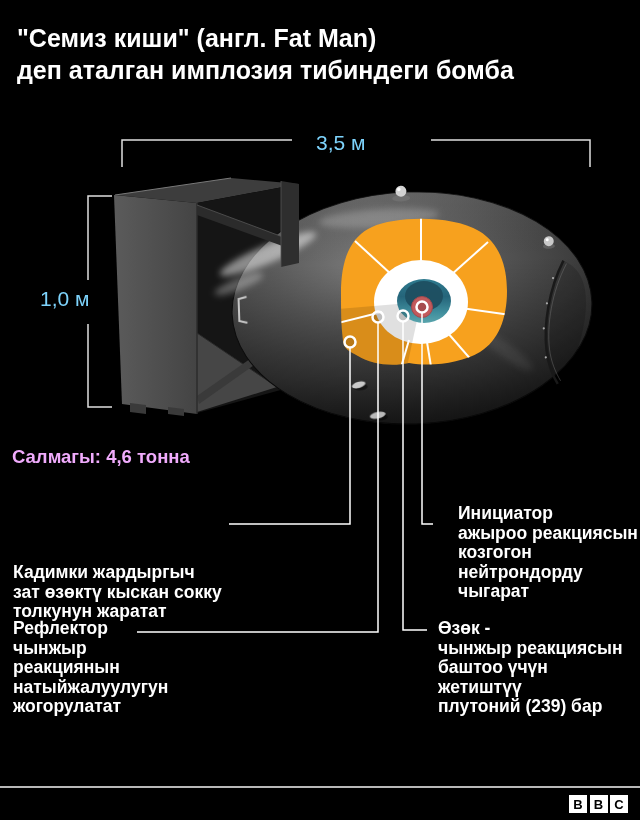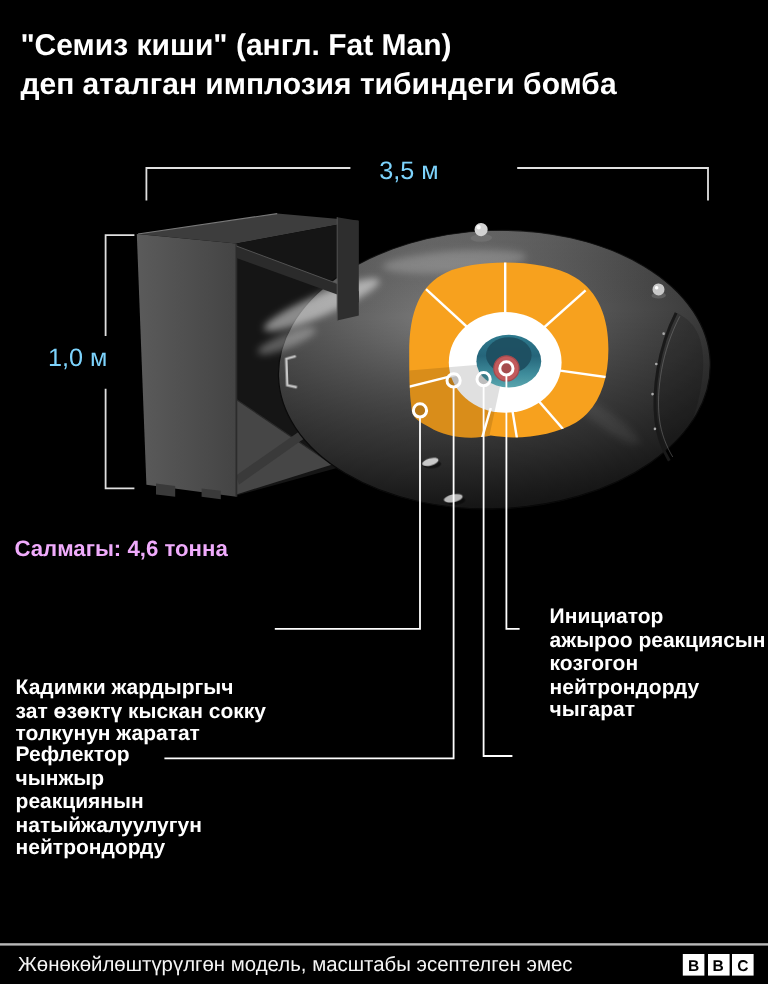--- a/index.html
+++ b/index.html
@@ -196,23 +196,27 @@
 толкунун жаратат</div>
   <div class="callout c-initiator">Инициатор
 ажыроо реакциясын
 козгогон
 нейтрондорду
 чыгарат</div>
   <div class="callout c-reflector">Рефлектор
 чынжыр
 реакциянын
 натыйжалуулугун
-нейтрондорду</div>
+жогорулатат</div>
+  <div class="callout c-core">Өзөк -
+чынжыр реакциясын
+баштоо үчүн
+жетиштүү
+плутоний (239) бар</div>
 
   <div class="divider"></div>
-  <div class="footnote">Жөнөкөйлөштүрүлгөн модель, масштабы эсептелген эмес</div>
   <div class="bbc">
     <span class="bbc-box">B</span>
     <span class="bbc-box">B</span>
     <span class="bbc-box">C</span>
   </div>
 
 </div>
 
 </body></html>

